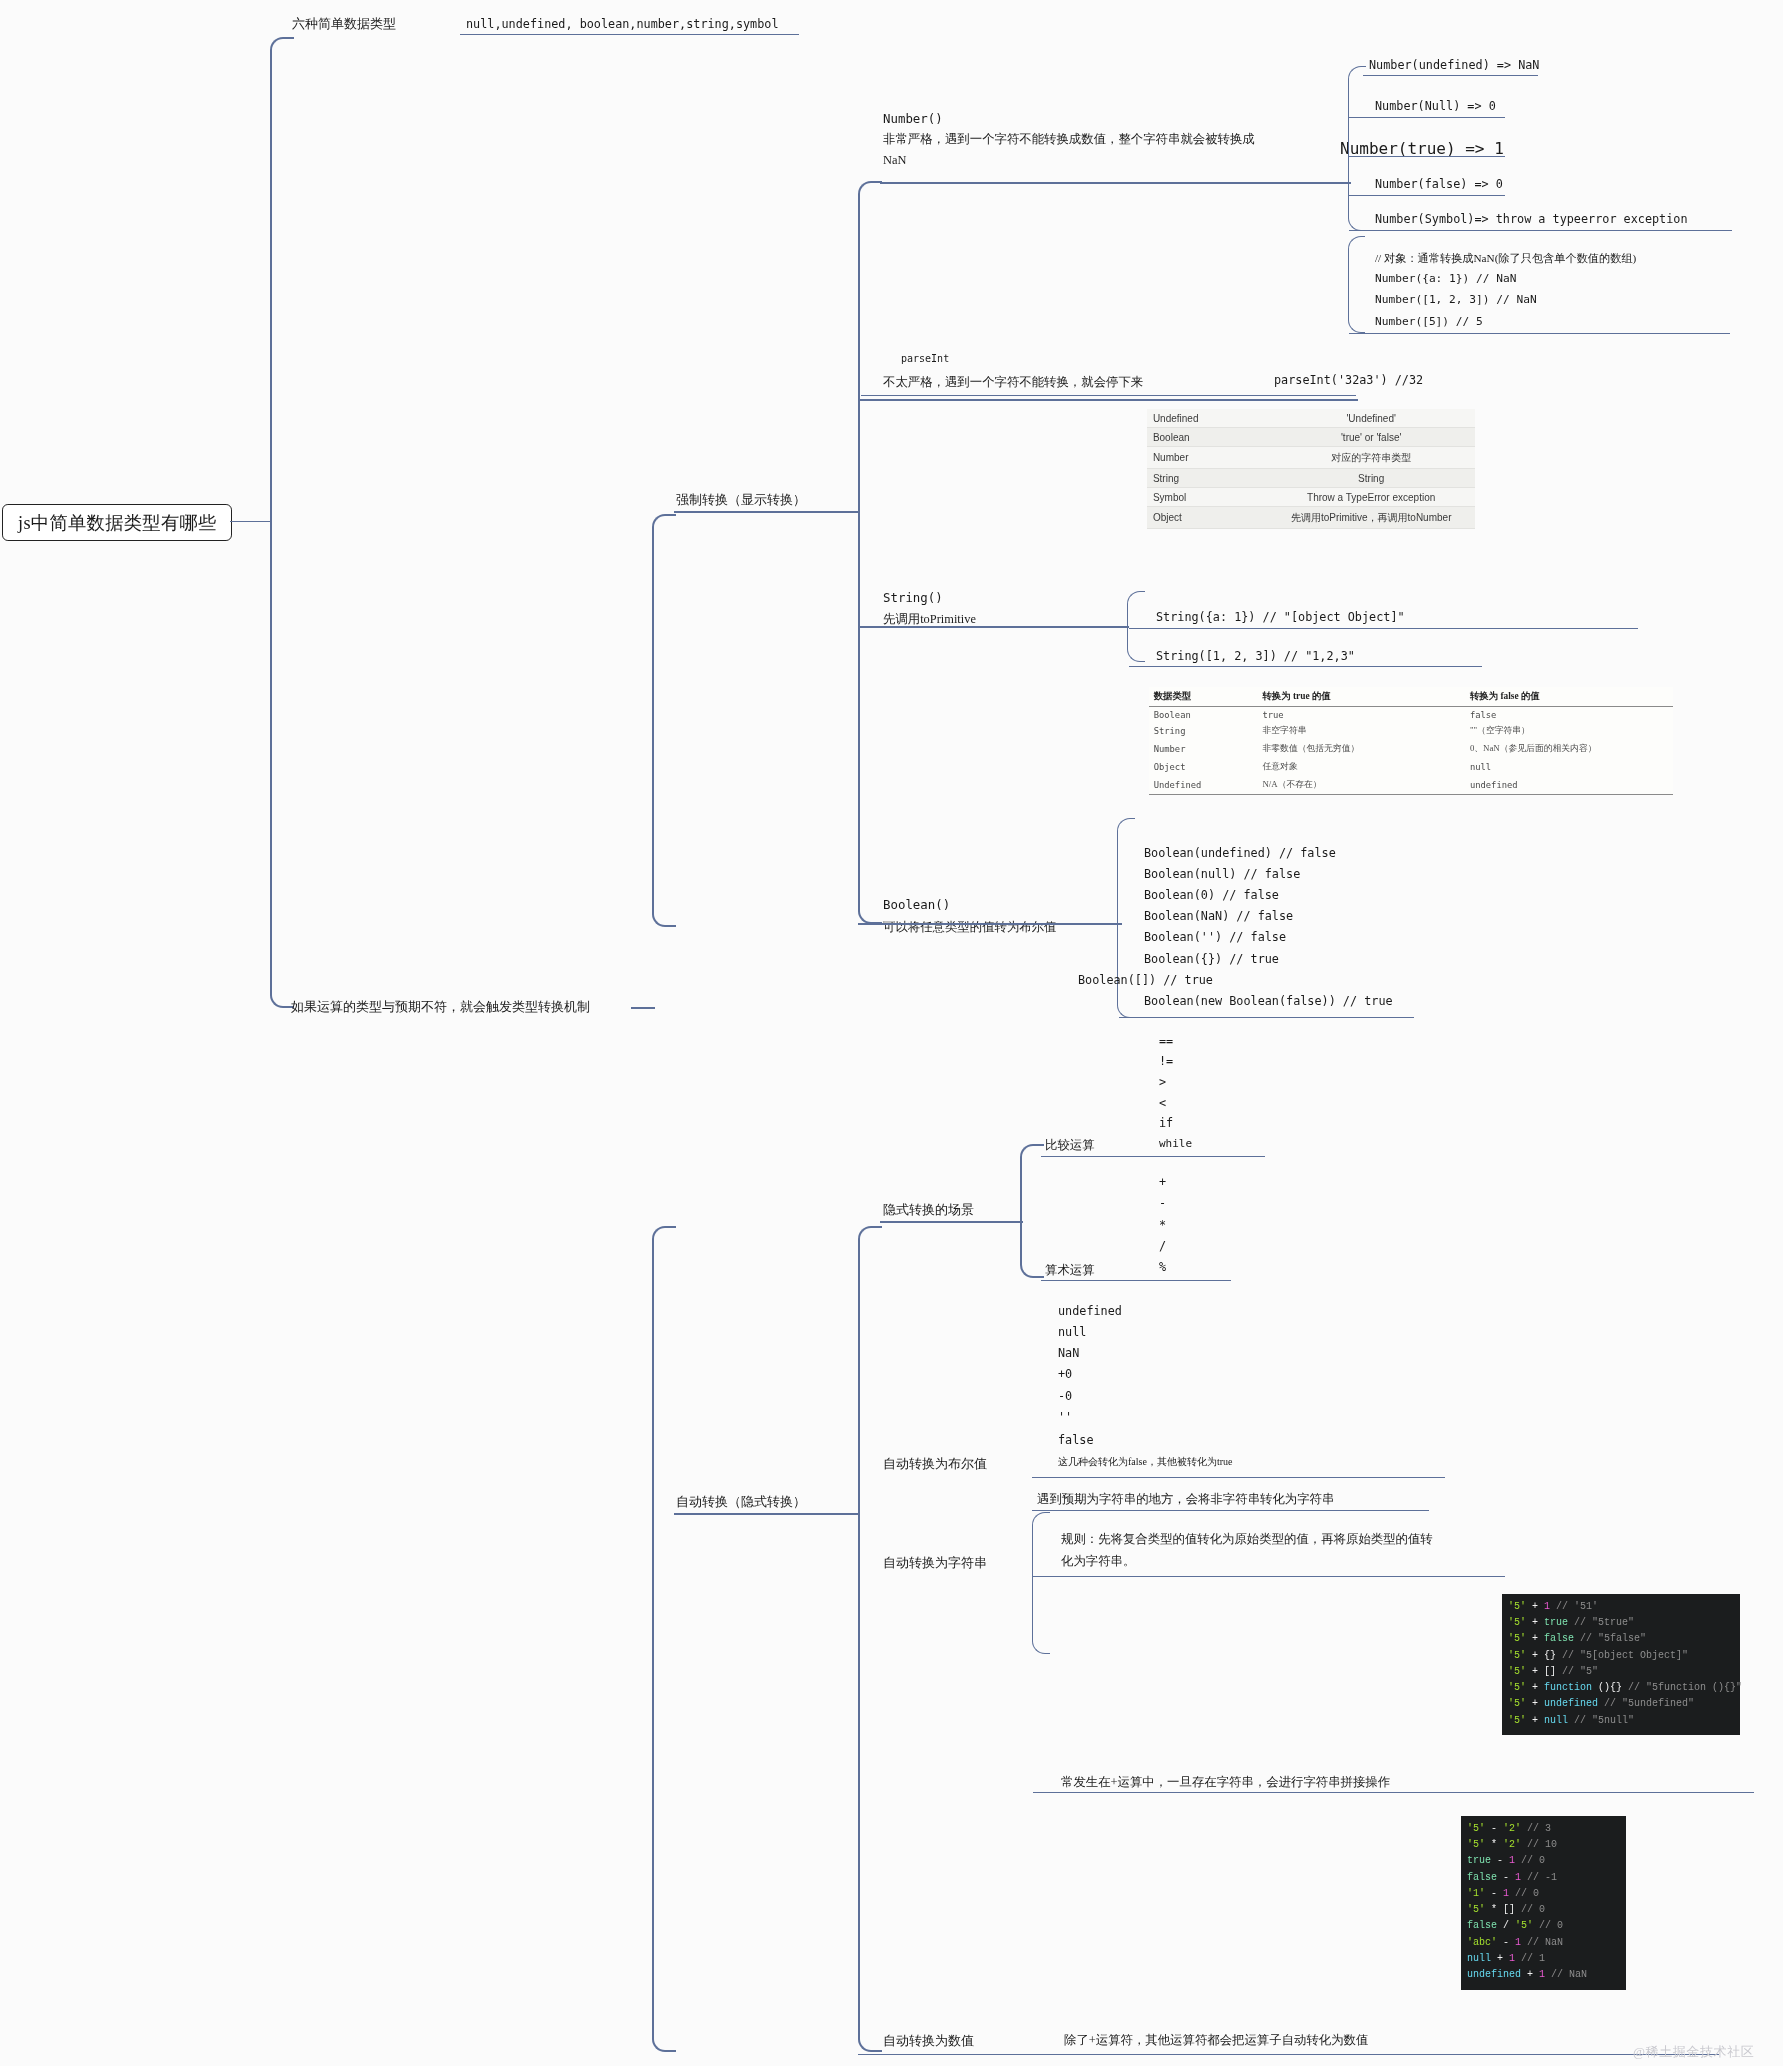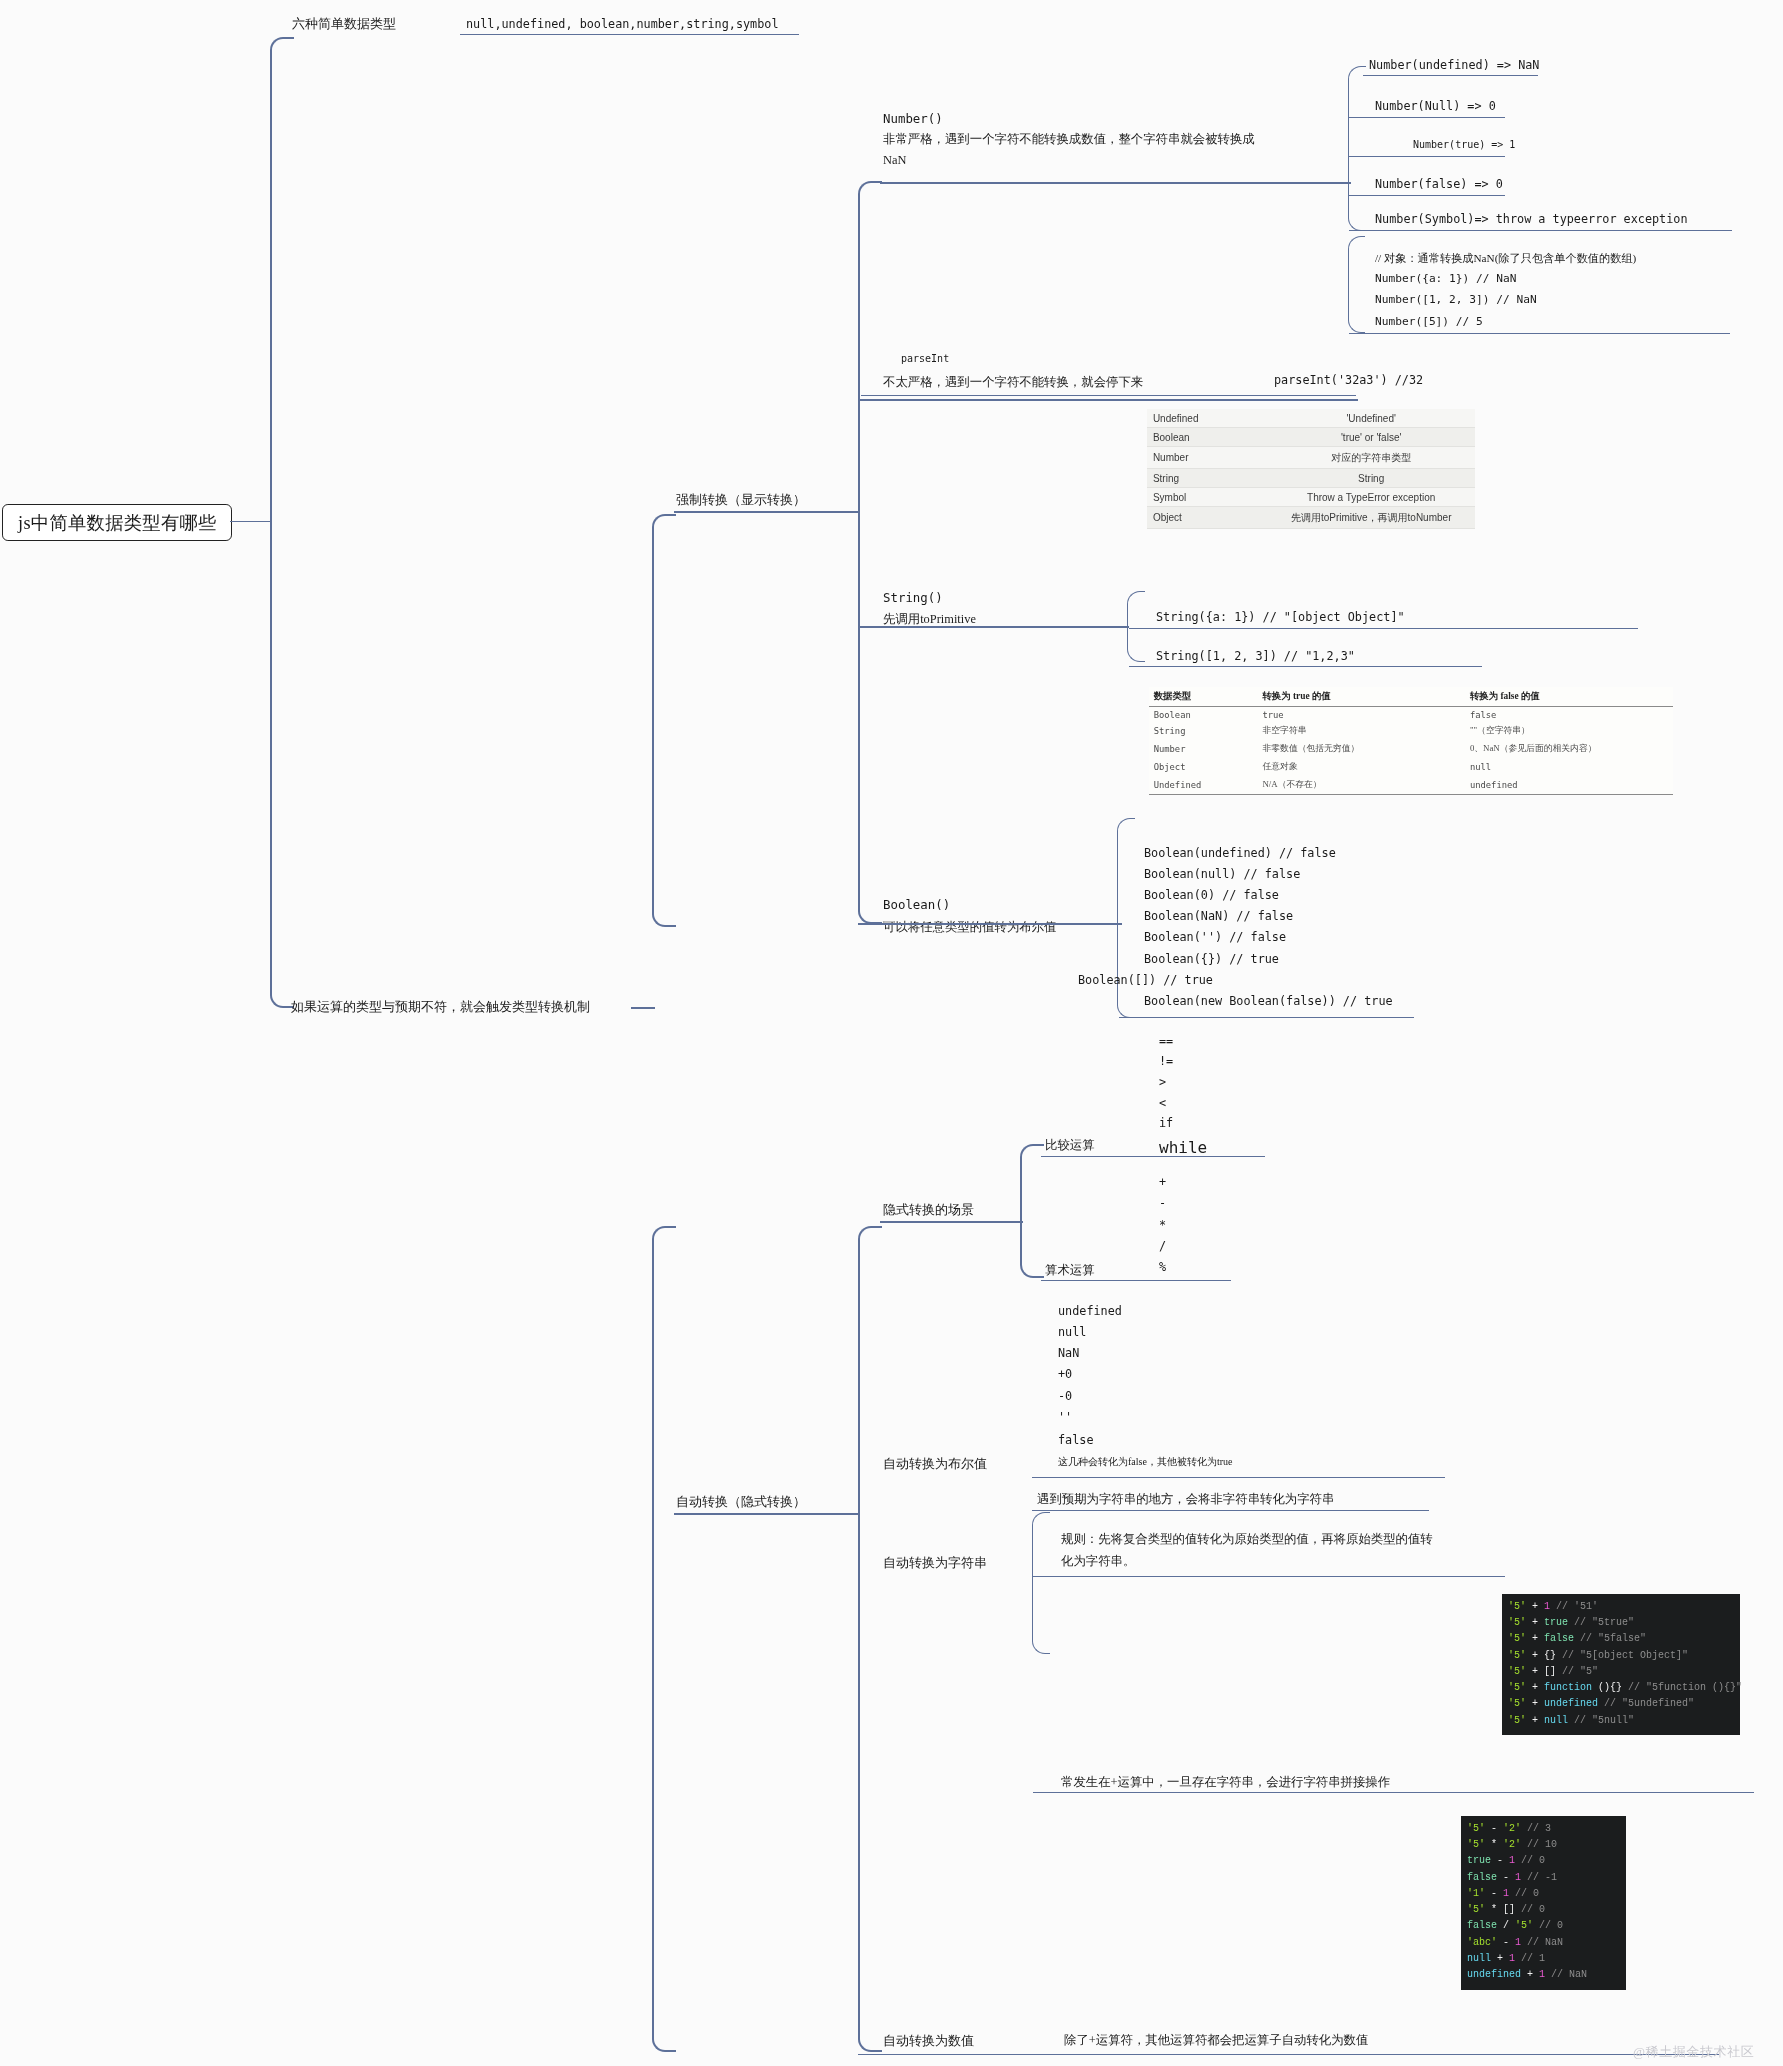--- a/index.html
+++ b/index.html
@@ -132,21 +132,21 @@
   <div class="node serif" style="left:883px;top:111px;font-size:12.4px;font-family:'DejaVu Sans Mono',monospace;">Number()</div>
   <div class="node serif" style="left:883px;top:131px;font-size:12.4px;">非常严格，遇到一个字符不能转换成数值，整个字符串就会被转换成</div>
   <div class="node serif" style="left:883px;top:152px;font-size:12.4px;">NaN</div>
 
   <div class="node mono" style="left:1369px;top:58px;font-size:11.8px;">Number(undefined) =&gt; NaN</div>
   <div class="ulbox" style="left:1363px;top:57px;width:175px;height:19px;"></div>
 
   <div class="node mono" style="left:1375px;top:99px;font-size:11.8px;">Number(Null) =&gt; 0</div>
   <div class="ulbox" style="left:1349px;top:98px;width:156px;height:19.5px;"></div>
 
-  <div class="node mono" style="left:1407px;top:138px;font-size:10px;padding-left:6px;">Number(true) =&gt; 1</div>
+  <div class="node mono" style="left:1334px;top:138px;font-size:16px;padding-left:6px;">Number(true) =&gt; 1</div>
   <div class="ulbox" style="left:1349px;top:137px;width:156px;height:19.5px;"></div>
 
   <div class="node mono" style="left:1375px;top:177px;font-size:11.8px;">Number(false) =&gt; 0</div>
   <div class="ulbox" style="left:1349px;top:176px;width:156px;height:19.5px;"></div>
 
   <div class="node mono" style="left:1375px;top:212px;font-size:11.8px;">Number(Symbol)=&gt; throw a typeerror exception</div>
   <div class="ulbox" style="left:1349px;top:211px;width:383px;height:19.5px;"></div>
 
   <div class="spine" style="left:1348px;top:66px;width:17.7px;height:165px;"></div>
   <div class="hline thick" style="left:880px;top:182px;width:471px;"></div>
@@ -266,21 +266,21 @@
 
   <div class="spine thick" style="left:1020px;top:1144px;width:23.6px;height:134px;"></div>
   <div class="hline thick" style="left:880px;top:1221px;width:143px;"></div>
 
   <div class="node serif" style="left:1045px;top:1137px;font-size:12.4px;">比较运算</div>
   <div class="node mono" style="left:1159px;top:1034px;font-size:11.8px;">==</div>
   <div class="node mono" style="left:1159px;top:1054px;font-size:11.8px;">!=</div>
   <div class="node mono" style="left:1159px;top:1075px;font-size:11.8px;">&gt;</div>
   <div class="node mono" style="left:1159px;top:1096px;font-size:11.8px;">&lt;</div>
   <div class="node mono" style="left:1159px;top:1116px;font-size:11.8px;">if</div>
-  <div class="node mono" style="left:1159px;top:1137px;font-size:16px;">while</div>
+  <div class="node mono" style="left:1159px;top:1137px;font-size:11px;">while</div>
   <div class="ulbox" style="left:1041px;top:1026px;width:224px;height:131px;"></div>
 
   <div class="node serif" style="left:1045px;top:1262px;font-size:12.4px;">算术运算</div>
   <div class="node mono" style="left:1159px;top:1175px;font-size:11.8px;">+</div>
   <div class="node mono" style="left:1159px;top:1196px;font-size:11.8px;">-</div>
   <div class="node mono" style="left:1159px;top:1218px;font-size:11.8px;">*</div>
   <div class="node mono" style="left:1159px;top:1239px;font-size:11.8px;">/</div>
   <div class="node mono" style="left:1159px;top:1260px;font-size:11.8px;">%</div>
   <div class="ulbox" style="left:1041px;top:1165px;width:190px;height:116px;"></div>
 

